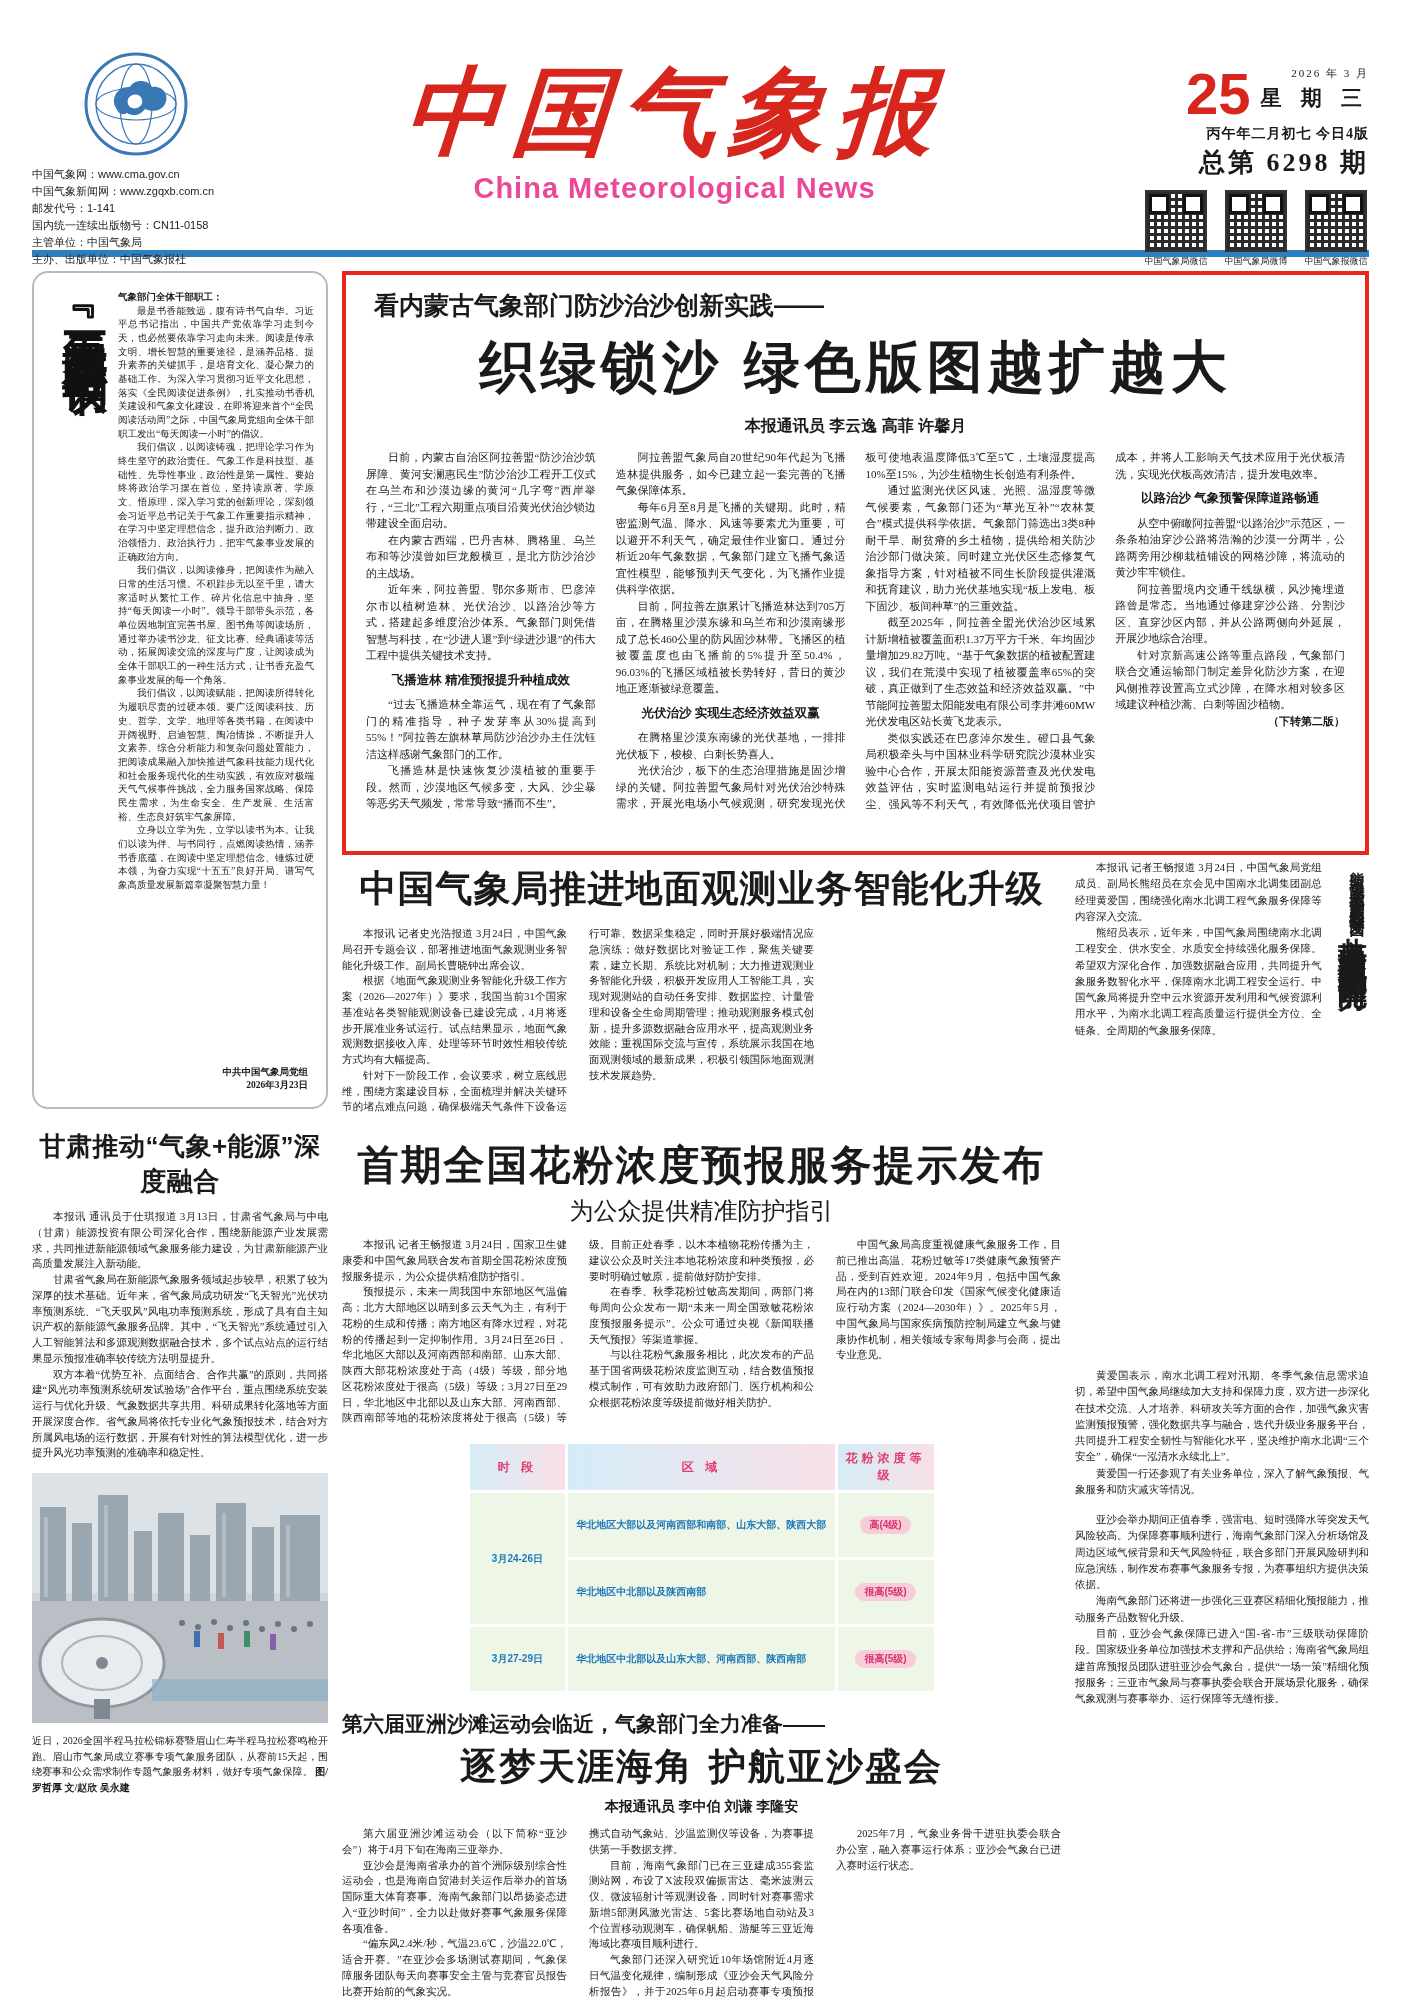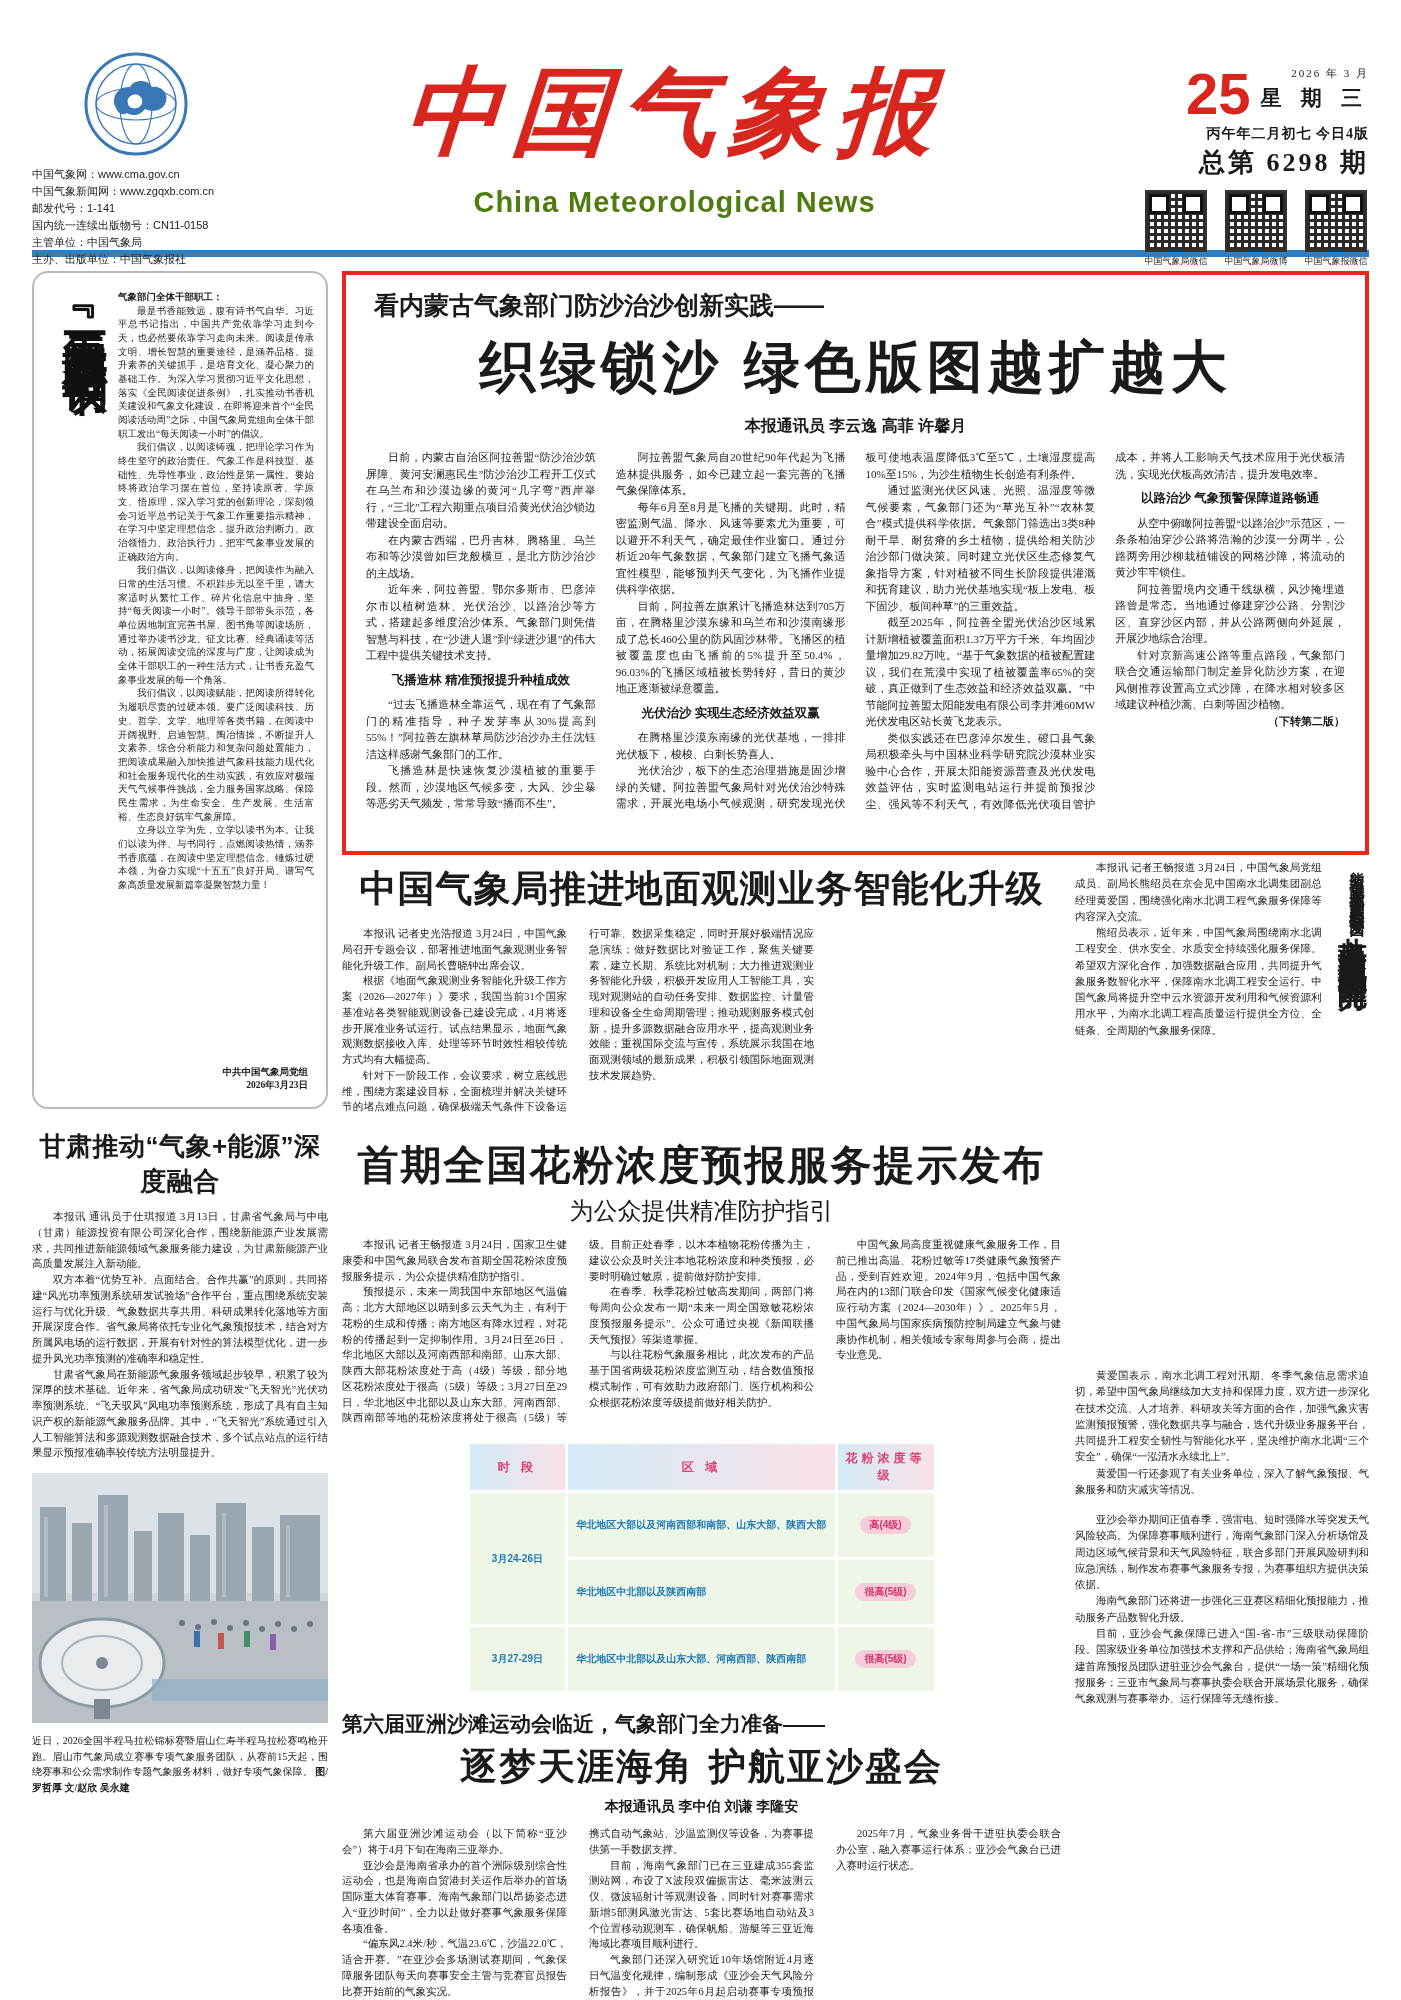--- a/index.html
+++ b/index.html
@@ -16,21 +16,21 @@
   .mh-logo { display:block; margin:0 0 10px 52px; }
   .mh-info { font-size:11px; line-height:1.55; color:#222; font-family:"Liberation Sans",sans-serif; }
   .mh-center { flex:1; text-align:center; }
   .paper-title {
     font-family:"DejaVu Serif", serif; font-style:italic; font-weight:bold;
     color:#d7261d; font-size:96px; letter-spacing:12px; line-height:1.25;
     transform:skewX(-4deg); display:inline-block;
   }
   .paper-title-en {
     font-family:"Liberation Sans",sans-serif; font-weight:bold;
-    color:#4d7c0f; font-size:29px; letter-spacing:1px; margin-top:14px;
+    color:#ec4899; font-size:29px; letter-spacing:1px; margin-top:0;
   }
   .mh-right { width:352px; padding-top:14px; }
   .date-row { display:flex; justify-content:flex-end; align-items:flex-start; gap:10px; }
   .date-day { color:#d7261d; font-size:58px; font-weight:bold; line-height:0.95; font-family:"Liberation Sans",sans-serif; }
   .date-ym { font-size:11px; letter-spacing:2px; text-align:right; }
   .date-wd { font-size:21px; font-weight:bold; letter-spacing:7px; margin-top:3px; }
   .date-lunar { text-align:right; font-size:14px; font-weight:bold; margin-top:4px; letter-spacing:1px; }
   .issue-no { text-align:right; font-size:26px; font-weight:bold; letter-spacing:3px; margin-top:2px; }
   .qr-row { display:flex; justify-content:flex-end; gap:14px; margin-top:10px; }
   .qr-cell { width:66px; text-align:center; }
@@ -200,22 +200,22 @@
           </div>
           <div class="letter-sig">中共中国气象局党组</div>
           <div class="letter-sig">2026年3月23日</div>
         </div>
       </div>
 
       <div>
         <h2 class="gansu-headline">甘肃推动“气象+能源”深度融合</h2>
         <div class="gansu-body">
           <p class="np">本报讯 通讯员于仕琪报道 3月13日，甘肃省气象局与中电（甘肃）能源投资有限公司深化合作，围绕新能源产业发展需求，共同推进新能源领域气象服务能力建设，为甘肃新能源产业高质量发展注入新动能。</p>
+          <p class="np">甘肃省气象局在新能源气象服务领域起步较早，积累了较为深厚的技术基础。近年来，省气象局成功研发“飞天智光”光伏功率预测系统、“飞天驭风”风电功率预测系统，形成了具有自主知识产权的新能源气象服务品牌。其中，“飞天智光”系统通过引入人工智能算法和多源观测数据融合技术，多个试点站点的运行结果显示预报准确率较传统方法明显提升。</p>
           <p class="np">双方本着“优势互补、点面结合、合作共赢”的原则，共同搭建“风光功率预测系统研发试验场”合作平台，重点围绕系统安装运行与优化升级、气象数据共享共用、科研成果转化落地等方面开展深度合作。省气象局将依托专业化气象预报技术，结合对方所属风电场的运行数据，开展有针对性的算法模型优化，进一步提升风光功率预测的准确率和稳定性。</p>
-          <p class="np">甘肃省气象局在新能源气象服务领域起步较早，积累了较为深厚的技术基础。近年来，省气象局成功研发“飞天智光”光伏功率预测系统、“飞天驭风”风电功率预测系统，形成了具有自主知识产权的新能源气象服务品牌。其中，“飞天智光”系统通过引入人工智能算法和多源观测数据融合技术，多个试点站点的运行结果显示预报准确率较传统方法明显提升。</p>
         </div>
       </div>
 
       <div class="photo-wrap">
         <svg width="296" height="250" viewBox="0 0 296 250">
           <rect width="296" height="250" fill="#cfd5da"></rect>
           <rect y="0" width="296" height="120" fill="#dde2e6"></rect>
           <g fill="#9aa6b0">
             <rect x="8" y="34" width="26" height="96"></rect>
               <rect x="40" y="50" width="20" height="80"></rect>

